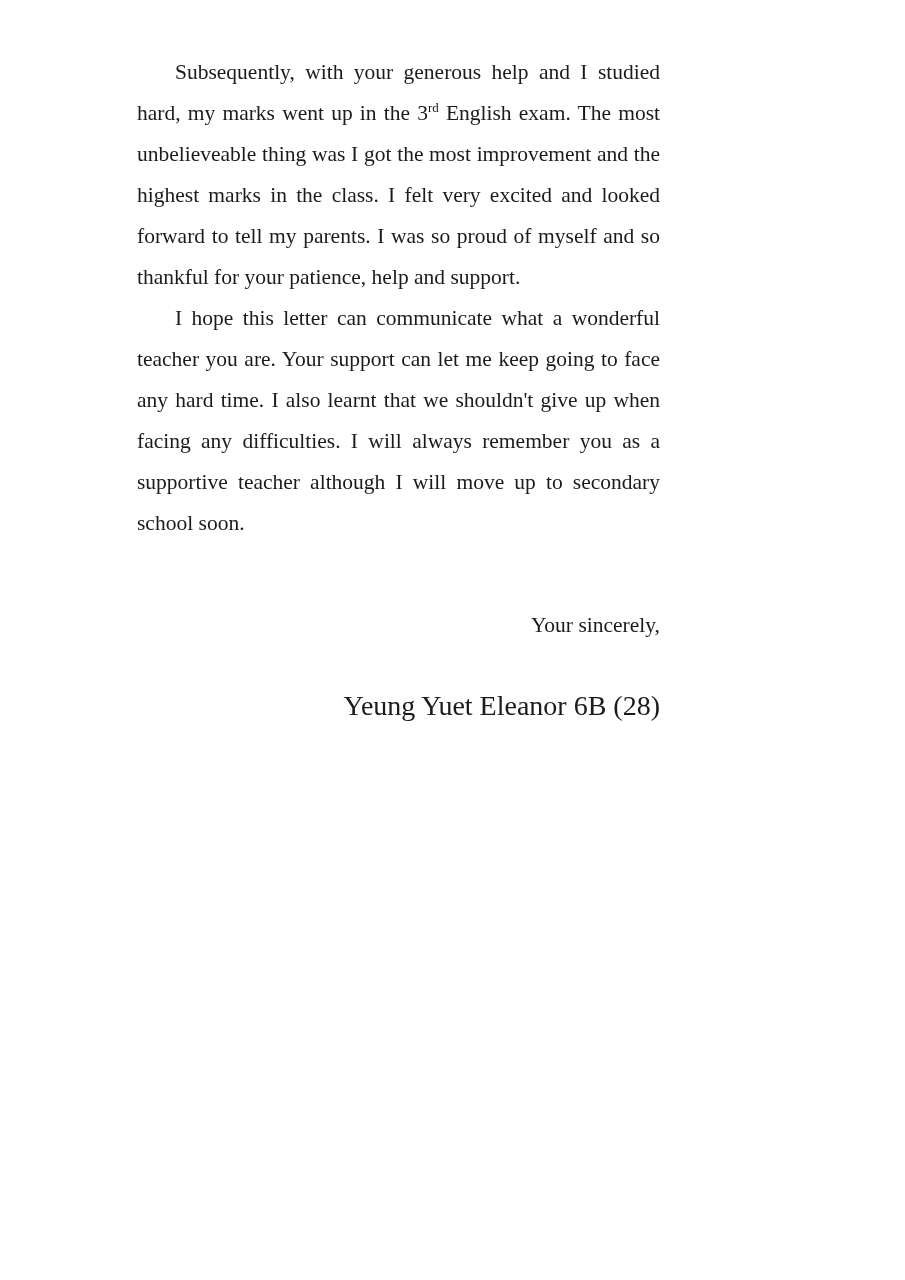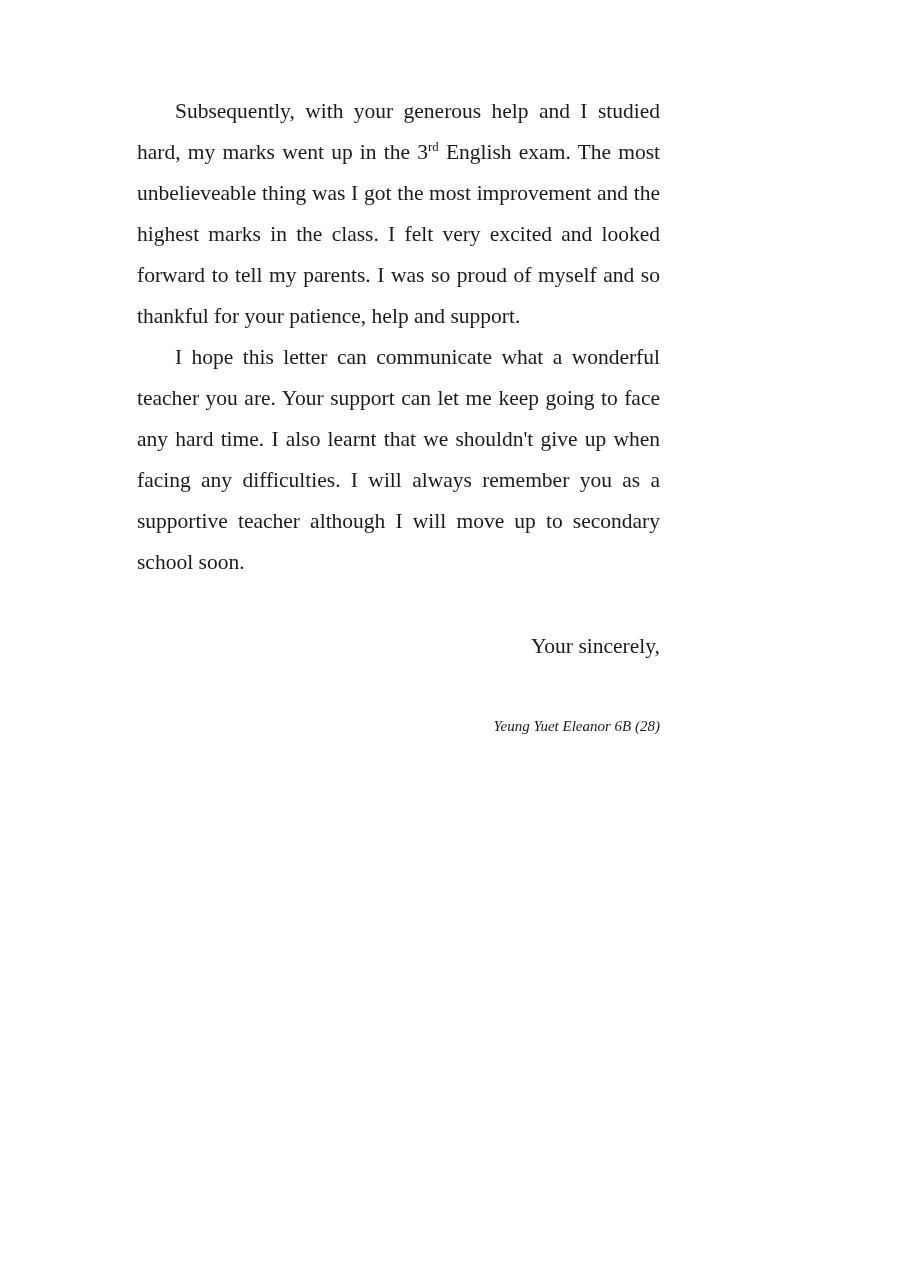--- a/index.html
+++ b/index.html
@@ -11,51 +11,50 @@
     width: 905px;
     height: 1280px;
     overflow: hidden;
     font-family: "Liberation Serif", "DejaVu Serif", serif;
     color: #1b1b1b;
   }
   .page {
     box-sizing: border-box;
     width: 797px;
     height: 1280px;
-    padding: 91px 137px 0 137px;
+    padding: 52px 137px 0 137px;
     background: #ffffff;
   }
   .para {
     margin: 0;
     font-size: 21.5px;
     line-height: 41px;
     text-align: justify;
     text-justify: inter-word;
     text-indent: 38px;
   }
   .para sup {
     font-size: 0.6em;
     line-height: 0;
     vertical-align: super;
   }
   .closing-block {
-    margin-top: 43px;
+    margin-top: 61px;
     font-size: 21.5px;
     line-height: 41px;
     text-align: right;
   }
   .closing-line {
     margin: 0;
   }
   .author-line {
     margin: 39px 0 0 0;
-    font-size: 15px;
+    font-size: 28px;
     line-height: 41px;
     text-align: right;
-    font-style: italic;
   }
 </style>
 </head>
 <body>
 
 <div class="page">
 
   <p class="para"><span>Subsequently, with your generous help and I studied hard, my marks went up in the 3</span><sup>rd</sup><span> English exam. The most unbelieveable thing was I got the most improvement and the highest marks in the class. I felt very excited and looked forward to tell my parents. I was so proud of myself and so thankful for your patience, help and support.</span></p>
 
   <p class="para"><span>I hope this letter can communicate what a wonderful teacher you are. Your support can let me keep going to face any hard time. I also learnt that we shouldn't give up when facing any difficulties. I will always remember you as a supportive teacher although I will move up to secondary school soon.</span></p>

